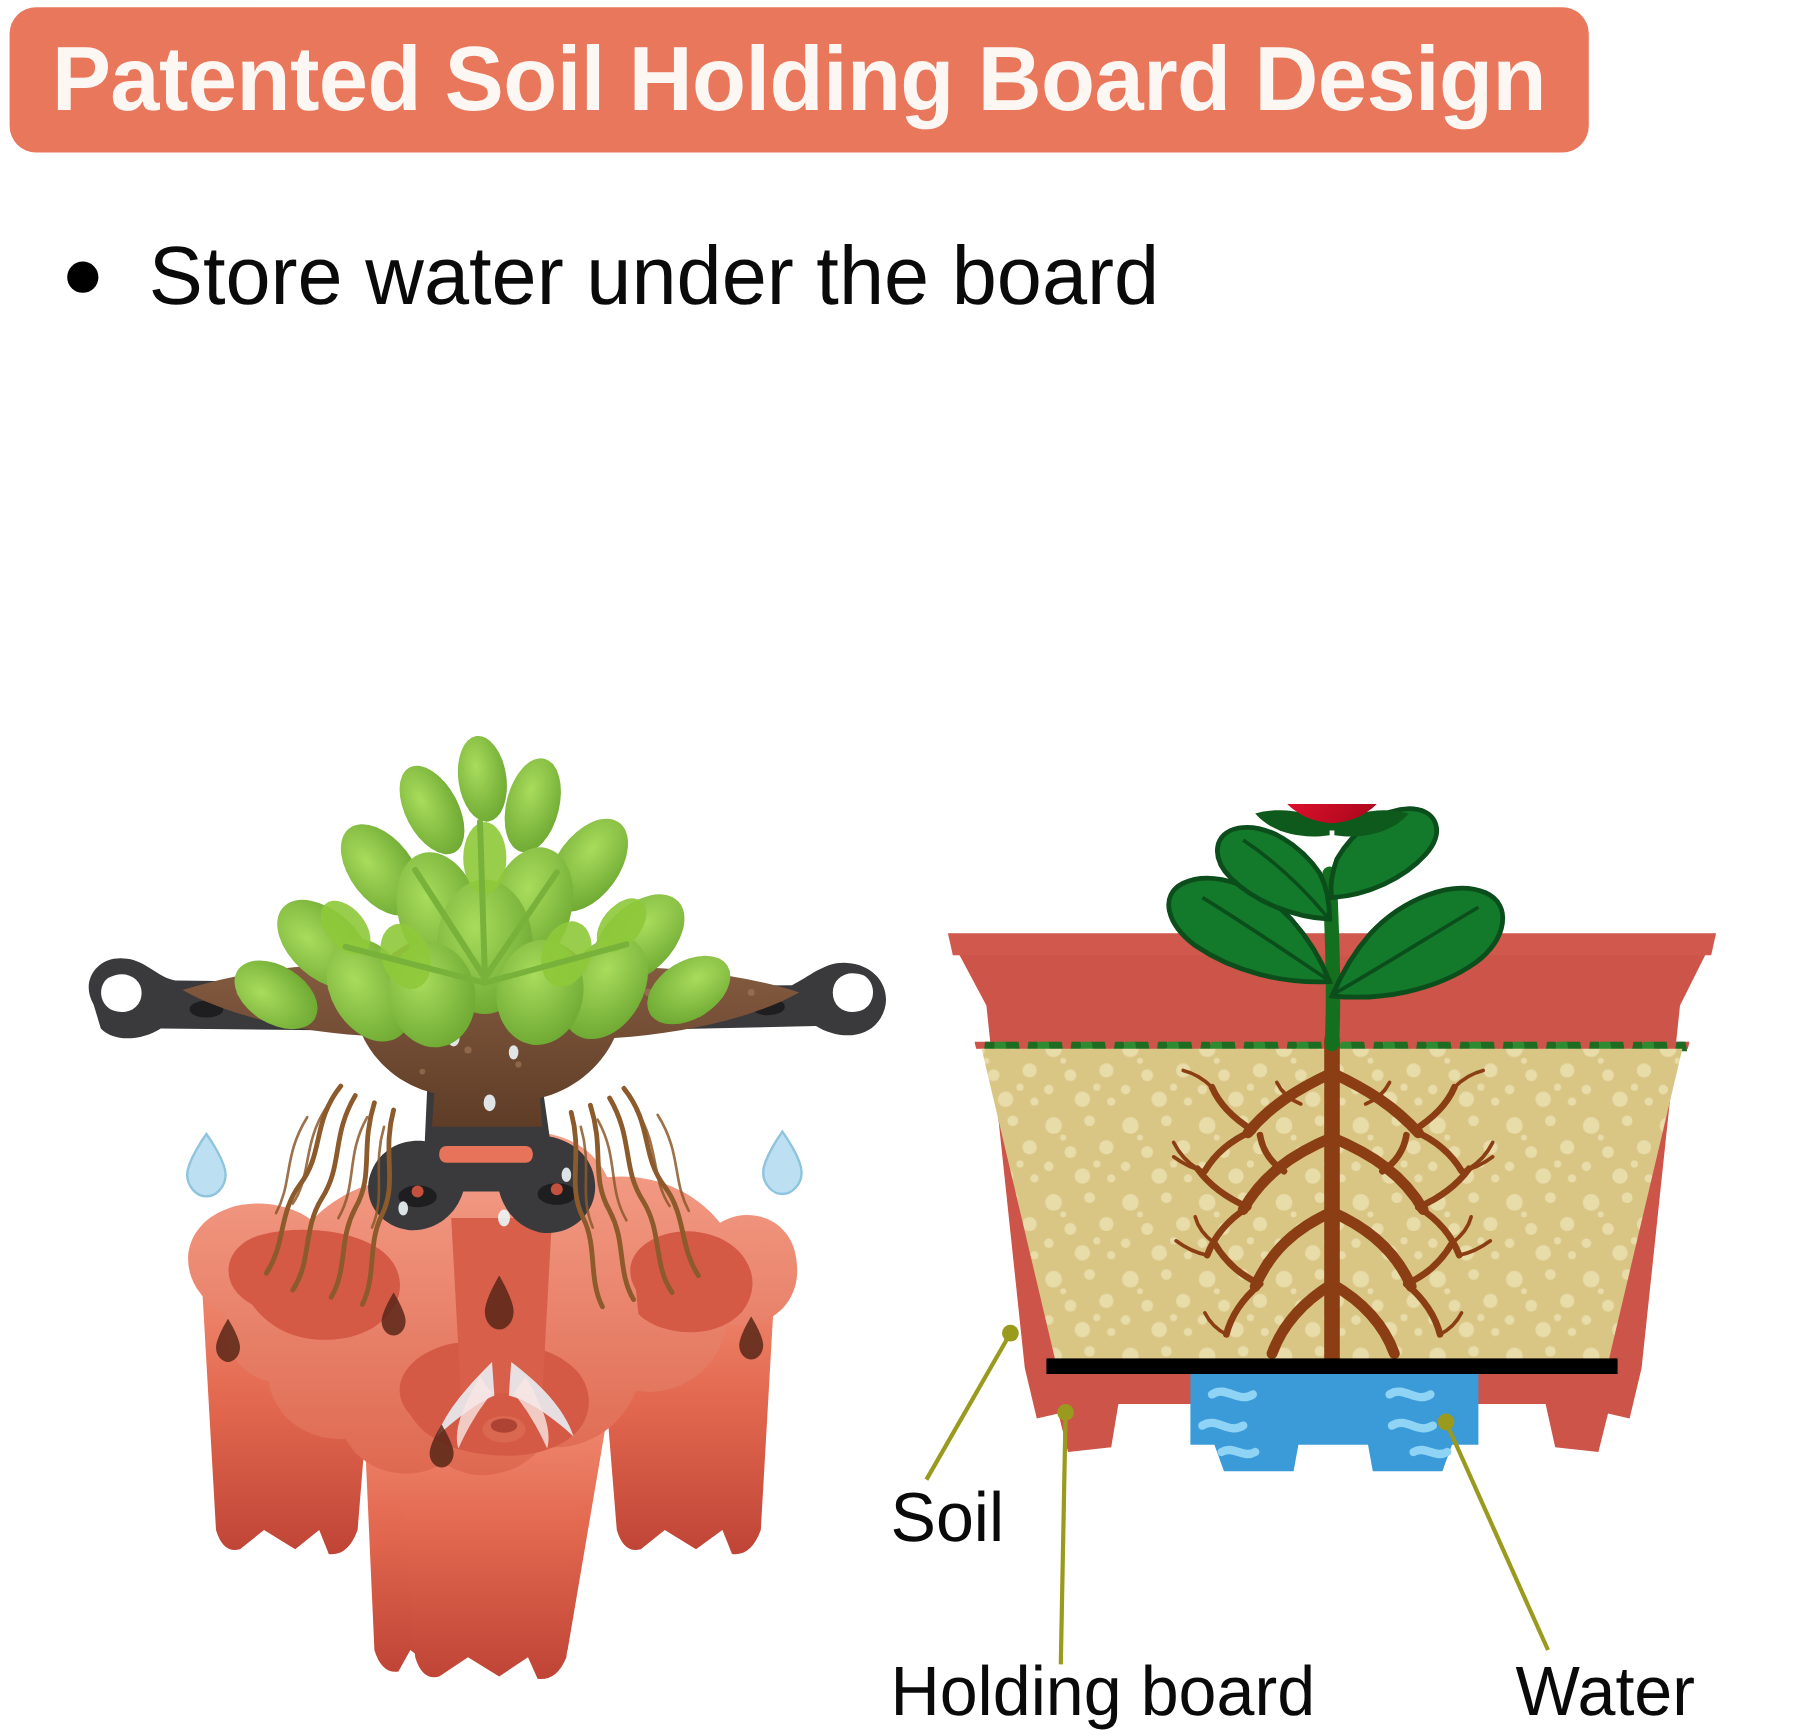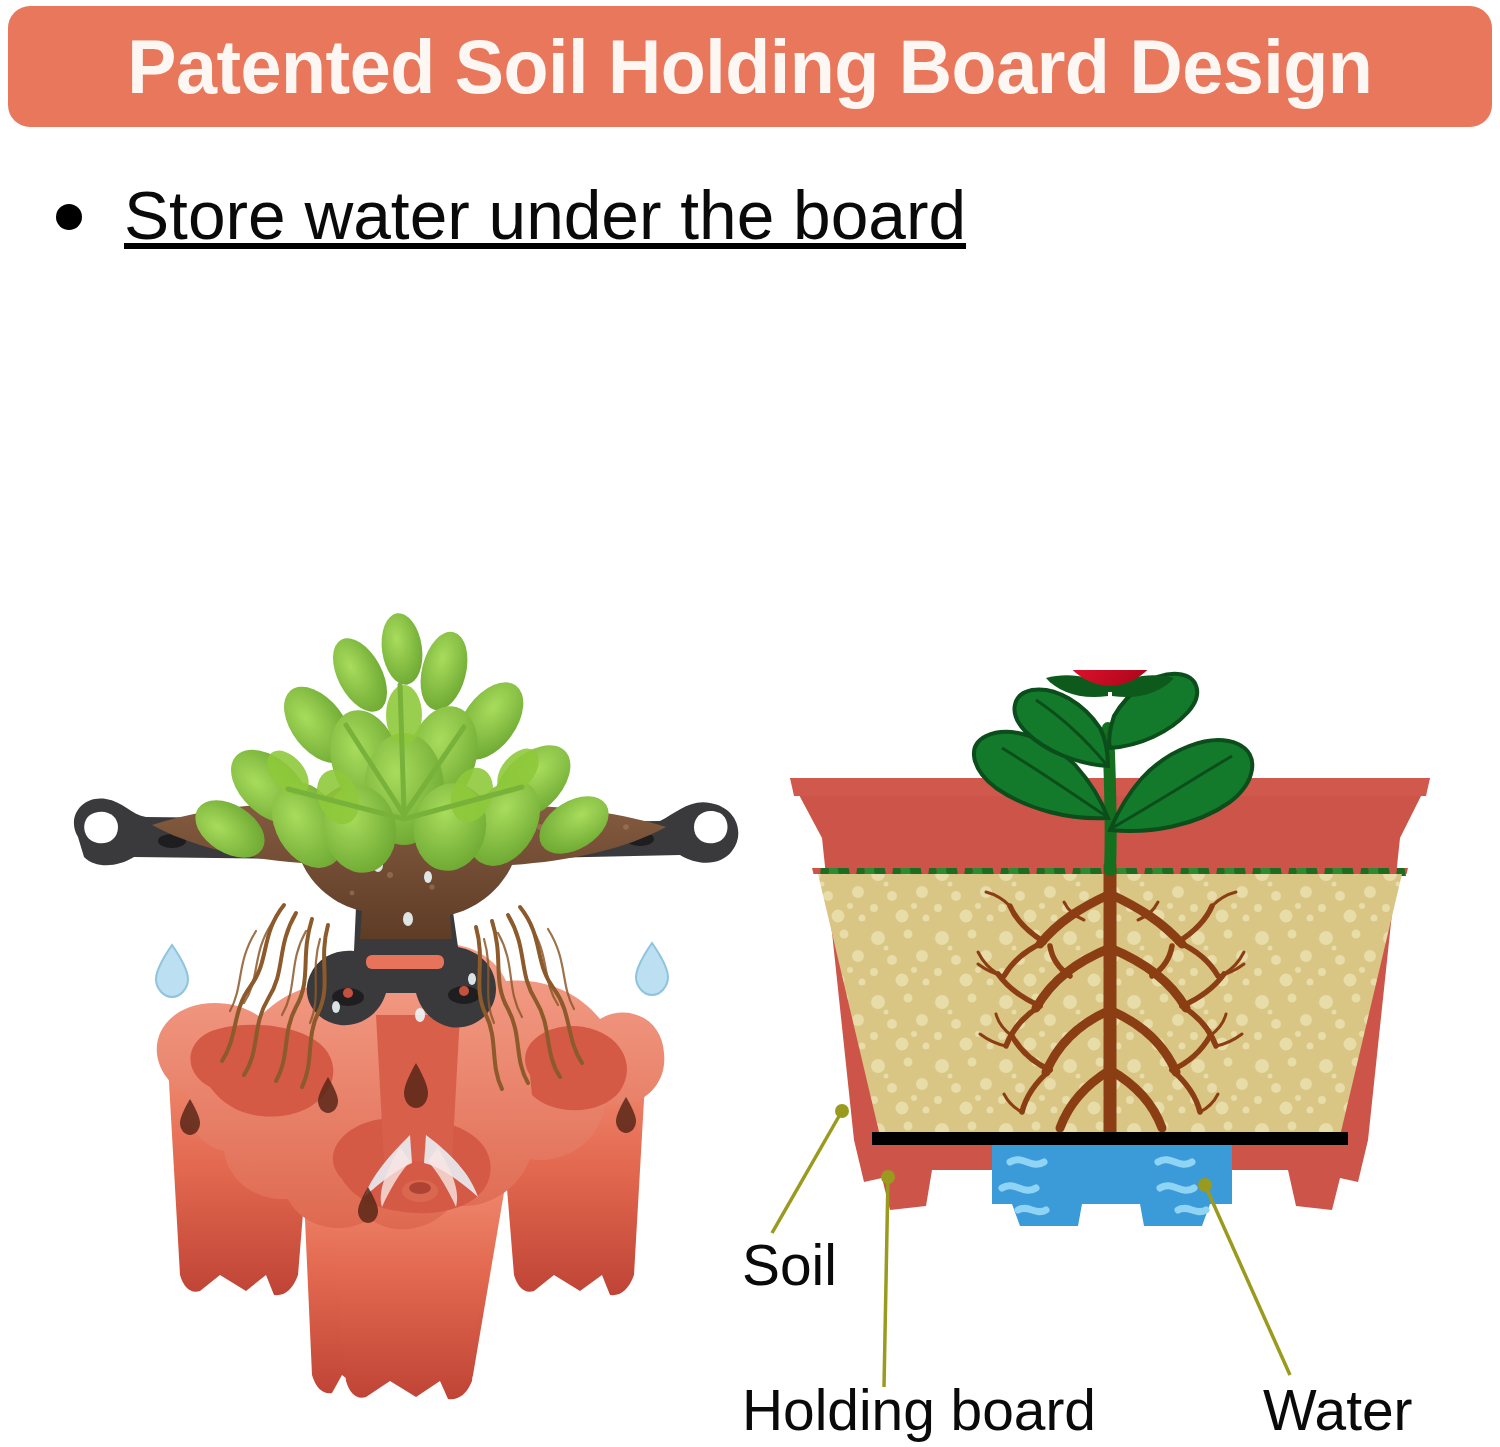--- a/index.html
+++ b/index.html
@@ -16,21 +16,21 @@
     height: 1447px;
     background: #ffffff;
     overflow: hidden;
   }
 
   
   #header-banner {
     position: absolute;
     left: 8px;
     top: 6px;
-    width: 1484px;
+    width: 1316px;
     height: 121px;
     background: #E8775C;
     border-radius: 22px;
     display: flex;
     align-items: center;
     justify-content: center;
     box-sizing: border-box;
   }
   #header-title {
     color: #FDF7F3;
@@ -40,23 +40,22 @@
     letter-spacing: -0.5px;
     transform: scaleX(0.97);
     white-space: nowrap;
     line-height: 1;
   }
 
   
   #bullet-list {
     position: absolute;
     left: 56px;
-    top: 160px;
+    top: 174px;
     width: 1400px;
-    text-decoration: underline;
   }
   .bullet-row {
     display: flex;
     align-items: center;
     height: 110px;
   }
   .bullet-dot {
     width: 26px;
     height: 26px;
     border-radius: 50%;

